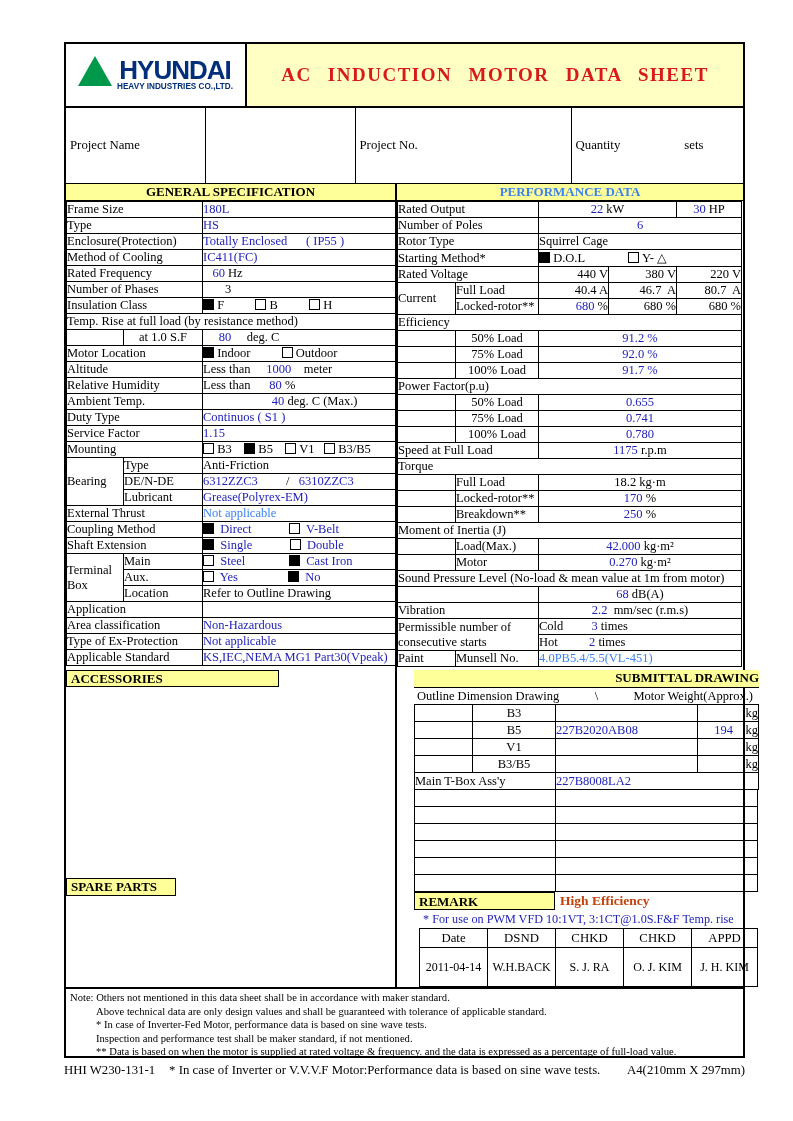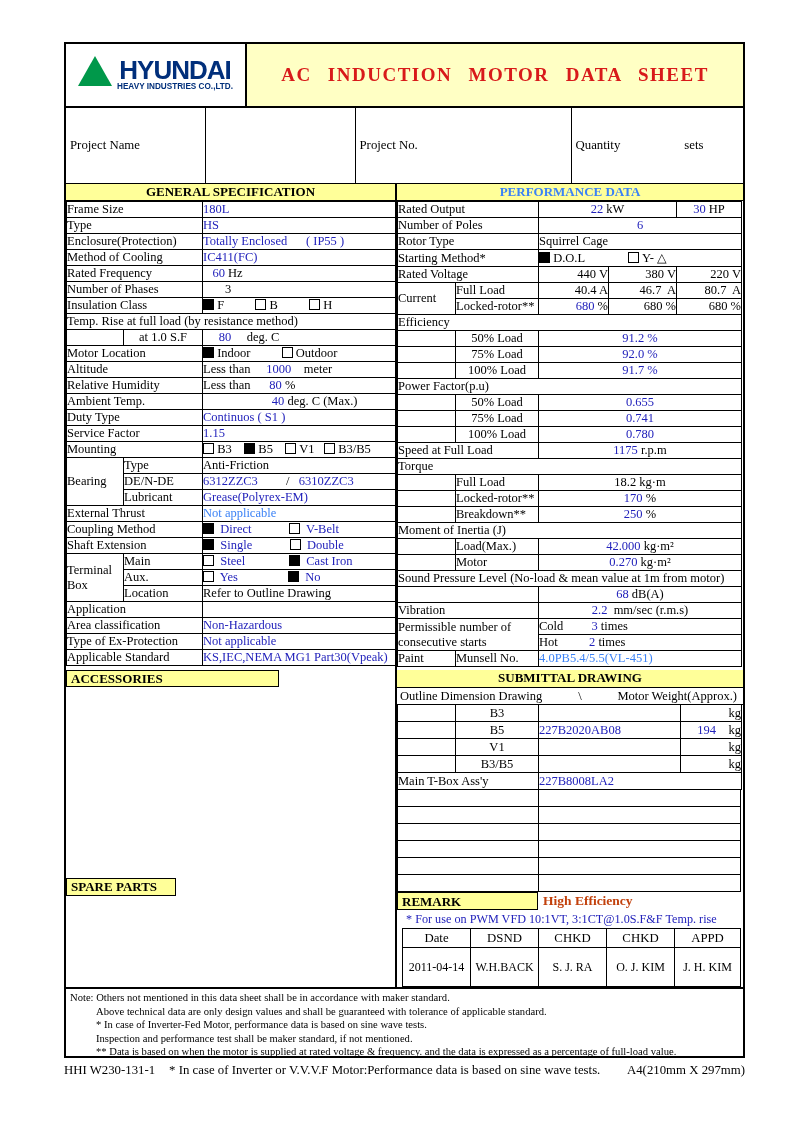--- a/index.html
+++ b/index.html
@@ -40,29 +40,29 @@
   .lab{padding-left:3px;}
   .ctr{text-align:center;}
   .rgt{text-align:right;padding-right:5px;}
   .p{white-space:pre;}
   .sm{font-size:11.8px;}
   .top{vertical-align:top;padding-top:1px;}
   .cb{display:inline-block;width:9px;height:9px;border:1px solid #000;background:#fff;vertical-align:-1px;}
   .cb.f{background:#000;}
   .b{color:#2222BB;} .r{color:#3b82f6;} 
   
-  .lower{display:flex;flex:1;min-height:0;}
+  .lower{display:flex;flex:1;min-height:0;gap:17px;}
   .llow{width:331px;flex:none;border-right:2px solid #000;box-sizing:border-box;display:flex;flex-direction:column;}
   .rlow{flex:1;position:relative;display:flex;flex-direction:column;}
   .tab{background:#FFFF99;font-weight:bold;border:1px solid #000;box-sizing:border-box;
        padding-left:4px;font-size:13px;line-height:16px;}
   .acc-tab{width:213px;height:17px;flex:none;}
   .spare-row{margin-top:191px;flex:none;}
   .spare-tab{width:110px;height:18px;}
-  .subhdr{background:#FFFF99;font-weight:bold;text-align:center;font-size:13px;height:17px;
+  .subhdr{background:#FFFF99;font-weight:bold;text-align:right;font-size:13px;height:17px;
           line-height:16px;border-bottom:1px solid #000;flex:none;}
   .outline{display:flex;height:16px;border-bottom:1px solid #000;align-items:center;flex:none;font-size:12.5px;}
   .outline .ol{padding-left:3px;} .outline .om{flex:1;text-align:center;} .outline .or{padding-right:6px;}
   .wt{width:344px;flex:none;}
   .wt td{border:1px solid #000;height:16px;padding:0;font-size:12.5px;overflow:hidden;}
   .wt td.noT{border-top:none;}
   .remrow{display:flex;height:18px;align-items:center;flex:none;}
   .rem-tab{width:141px;height:18px;line-height:17px;flex:none;}
   .remtitle{color:#c2410c;font-weight:bold;font-size:13.5px;padding-left:5px;}
   .remnote{color:#2222BB;font-size:12.2px;padding:2px 0 0 9px;flex:none;white-space:pre;}

